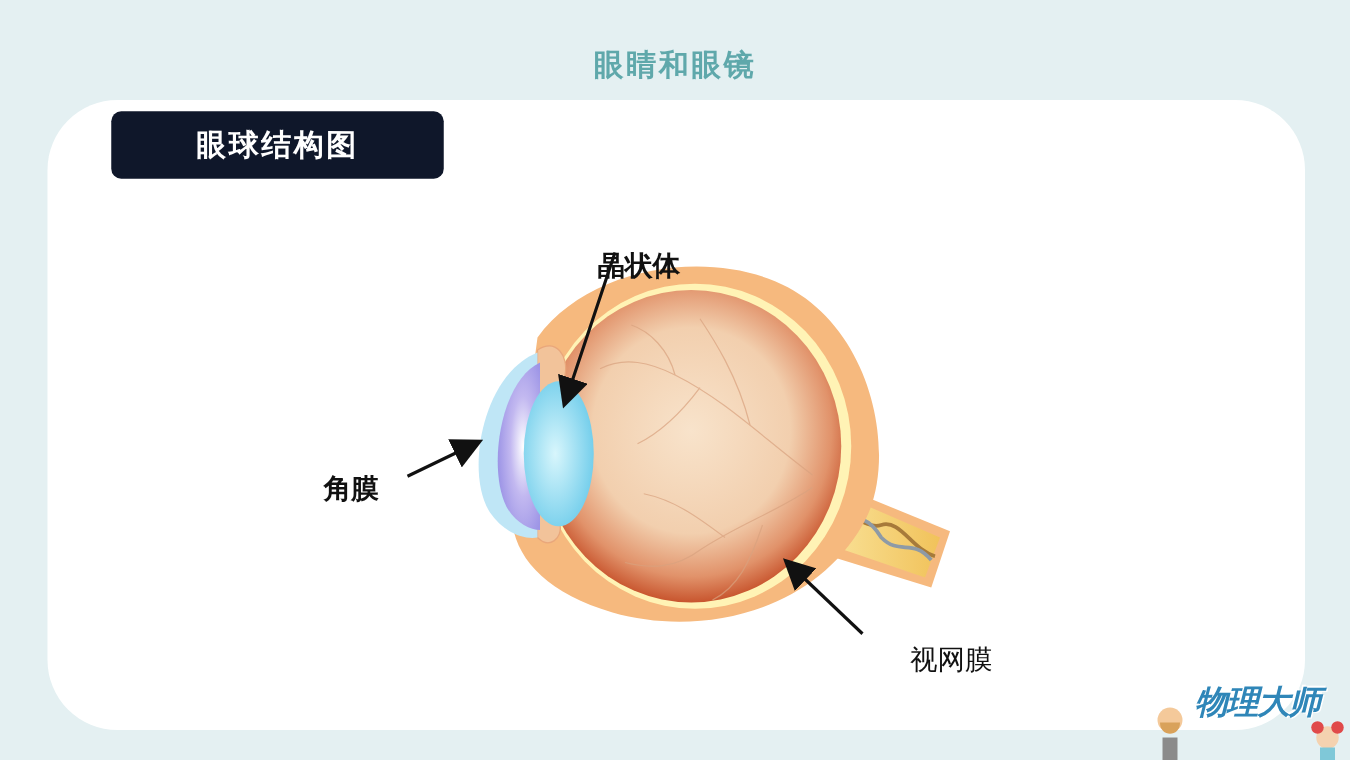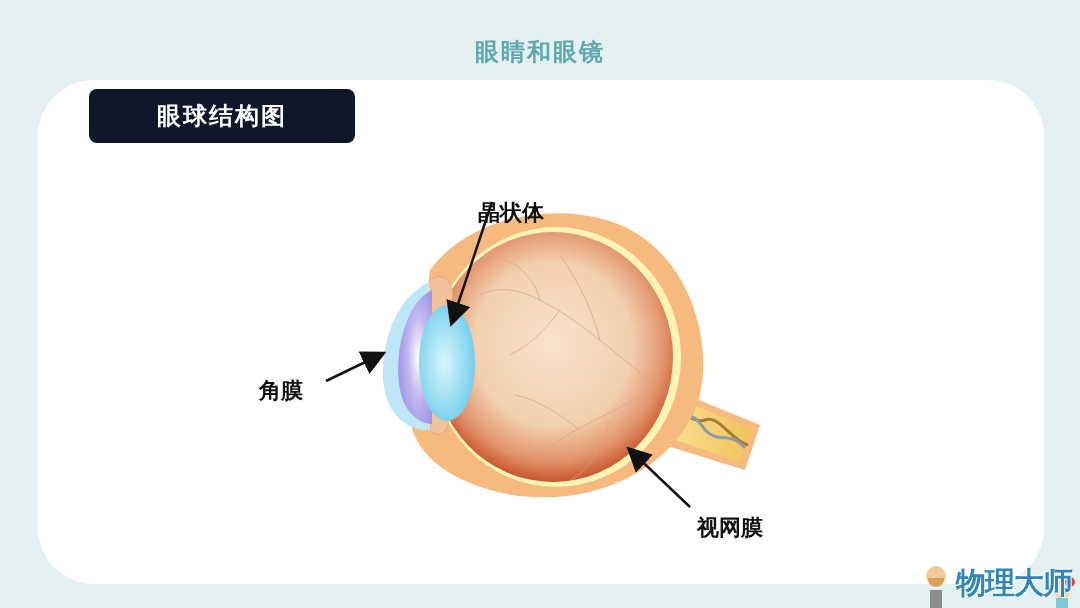--- a/index.html
+++ b/index.html
@@ -3,21 +3,21 @@
 <meta charset="utf-8">
 <style>
   html,body{margin:0;padding:0;}
   body{width:1080px;height:608px;background:#e4f0f2;position:relative;overflow:hidden;font-family:"DejaVu Sans","Liberation Sans",sans-serif;}
   .page-title{position:absolute;top:36px;left:0;width:1080px;text-align:center;color:#5fa8ab;font-size:24px;font-weight:bold;letter-spacing:2px;}
   .card{position:absolute;left:38px;top:80px;width:1006px;height:504px;background:#ffffff;border-radius:56px;}
   .badge{position:absolute;left:89px;top:89px;width:266px;height:54px;background:#0f172a;border-radius:8px;color:#ffffff;font-size:24px;font-weight:bold;display:flex;align-items:center;justify-content:center;letter-spacing:2px;}
   .label{position:absolute;color:#111;font-size:22px;font-weight:bold;}
   .eye{position:absolute;left:0;top:0;}
   .logo{position:absolute;left:920px;top:558px;width:160px;height:50px;}
-  .logo-text{position:absolute;left:956px;top:563px;font-size:30px;font-weight:bold;color:#2f86b8;letter-spacing:-1px;text-shadow:1px 1px 0 #fff,-1px -1px 0 #fff;}
+  .logo-text{position:absolute;left:956px;top:544px;font-size:26px;font-weight:bold;color:#2f86b8;font-style:italic;letter-spacing:-1px;text-shadow:1px 1px 0 #fff,-1px -1px 0 #fff;}
 </style>
 </head>
 <body>
 
 <div class="page-title">眼睛和眼镜</div>
 
 <div class="card"></div>
 
 <div class="badge">眼球结构图</div>
 
@@ -77,21 +77,21 @@
 
   <ellipse cx="447" cy="363" rx="28" ry="58" fill="url(#gLens)"></ellipse>
 
   <line x1="492" y1="202" x2="452" y2="322" stroke="#111" stroke-width="2.5" marker-end="url(#arrow)"></line>
   <line x1="326" y1="381" x2="382" y2="354" stroke="#111" stroke-width="2.5" marker-end="url(#arrow)"></line>
   <line x1="690" y1="507" x2="630" y2="450" stroke="#111" stroke-width="2.5" marker-end="url(#arrow)"></line>
 </svg>
 
 <div class="label" style="left:478px;top:162px;margin-top:36px;">晶状体</div>
 <div class="label" style="left:259px;top:376px;">角膜</div>
-<div class="label" style="left:697px;top:513px;font-weight:bold;">视网膜</div>
+<div class="label" style="left:728px;top:513px;font-weight:normal;">视网膜</div>
 
 <div class="logo">
   <svg width="160" height="50" viewBox="0 0 160 50">
     <circle cx="16" cy="18" r="10" fill="#f4c99a"></circle>
     <path d="M8,20 C8,32 24,32 24,20 Z" fill="#d9a25b"></path>
     <rect x="10" y="32" width="12" height="18" fill="#8b8b8b"></rect>
     <circle cx="142" cy="32" r="9" fill="#f4d2b0"></circle>
     <circle cx="134" cy="24" r="5" fill="#e04a4a"></circle>
     <circle cx="150" cy="24" r="5" fill="#e04a4a"></circle>
     <rect x="136" y="40" width="12" height="10" fill="#7fc8d8"></rect>

